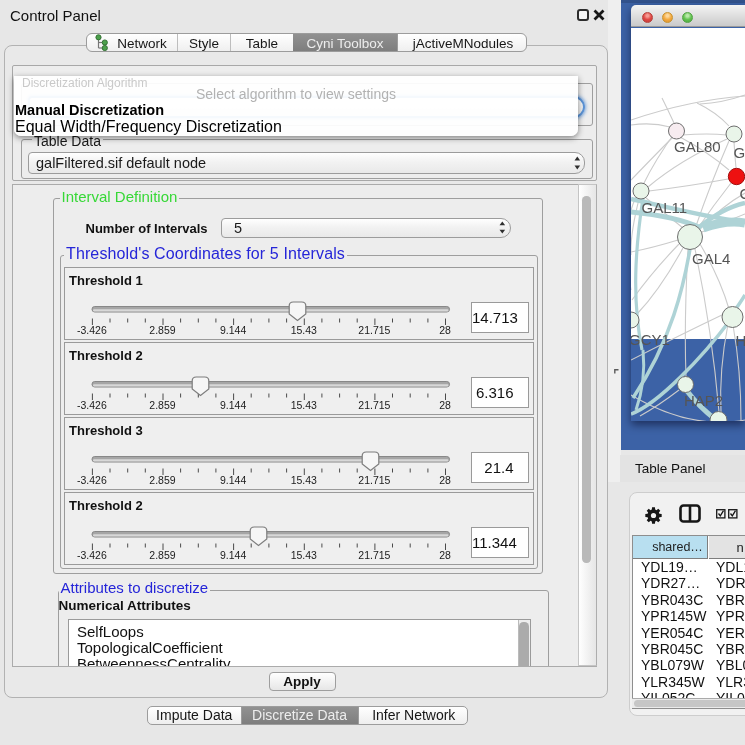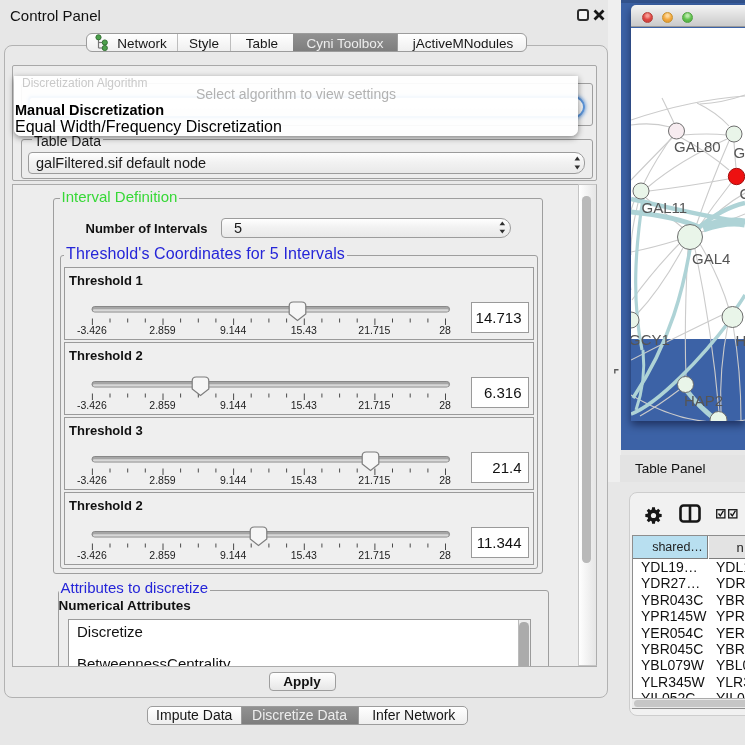--- a/index.html
+++ b/index.html
@@ -8,21 +8,21 @@
 .txt{position:absolute;white-space:nowrap}
 
 #cp{left:3.5px;top:45px;width:604px;height:653px;background:#e9e9e9;border:1px solid #b2b2b2;border-radius:8px}
 #topwrap{left:12px;top:65px;width:585px;height:116px;background:#ededed;border:1px solid #a8a8a8;border-radius:2px}
 .group{position:absolute;border:1px solid #9e9e9e;border-radius:3px}
 .gtitle{position:absolute;font-size:15px;background:#ededed;padding:0 2px;white-space:nowrap}
 .combo{position:absolute;background:linear-gradient(#ffffff,#f2f2f2 45%,#e9e9e9);border:1px solid #9c9c9c;border-radius:4px 10px 10px 4px;font-size:14.5px;color:#1a1a1a}
 
 .tbox{position:absolute;left:51.5px;width:469.5px;height:73px;background:#efefef;border:1px solid #9a9a9a}
 .tbox .tt{position:absolute;left:4px;top:5px;font-weight:bold;font-size:13px;color:#111}
-.tbox .val{position:absolute;left:406px;top:34.5px;width:57.5px;height:31px;background:#fff;border:1px solid #9a9a9a;font-size:15px;color:#111;text-align:right;line-height:29px;padding-right:6px}
+.tbox .val{position:absolute;left:406px;top:34.5px;width:57.5px;height:31px;background:#fff;border:1px solid #9a9a9a;font-size:15px;color:#111;text-align:right;line-height:29px;padding-right:14px}
 .tbox svg{position:absolute;left:-1px;top:-1px}
 .slab{position:absolute;top:56.5px;width:60px;text-align:center;font-size:10.5px;font-weight:normal;color:#1a1a1a}
 
 .litem{position:absolute;font-size:15px;color:#111;white-space:nowrap}
 
 .tabseg{position:absolute;top:0;height:100%;font-size:13.5px;color:#161616;text-align:center;line-height:19px}
 .tabsel{background:linear-gradient(#919191,#7e7e7e);color:#ededed}
 
 .trow{position:absolute;font-size:14px;color:#111;white-space:nowrap}
 </style></head>
@@ -217,21 +217,22 @@
         <div class="slab" style="left:208.8px">15.43</div>
         <div class="slab" style="left:279.4px">21.715</div>
         <div class="slab" style="left:350px">28</div>
     <div class="val">11.344</div>
   </div>
 
   <div class="group" style="left:45.5px;top:405px;width:491px;height:90px"></div>
   <div class="gtitle" style="left:46px;top:394.5px;color:#2525d8;background:#ededed">Attributes to discretize</div>
   <div class="txt" style="left:46px;top:413.5px;font-size:13.5px;font-weight:bold;color:#111">Numerical Attributes</div>
   <div class="abs" style="left:55.5px;top:434.5px;width:463px;height:60px;background:#fff;border:1px solid #9a9a9a"></div>
-  <div class="litem" style="left:64.5px;top:438px">Discretize</div>
+  <div class="litem" style="left:64.5px;top:438px">SelfLoops</div>
+  <div class="litem" style="left:64.5px;top:454.2px">TopologicalCoefficient</div>
   <div class="litem" style="left:64.5px;top:470.4px">BetweennessCentrality</div>
   <div class="abs" style="left:505px;top:435.5px;width:12.5px;height:58px;background:#ededed;border-left:1px solid #bbb"></div>
   <div class="abs" style="left:506.8px;top:437px;width:9.5px;height:56px;background:#ababab;border-radius:4.5px"></div>
  </div>
 </div>
 
 <div class="abs" style="left:577.5px;top:183.5px;width:19px;height:482px;background:linear-gradient(to right,#ffffff,#ededed 70%,#e6e6e6);border:1px solid #c4c4c4;border-right-color:#adadad"></div>
 <div class="abs" style="left:582px;top:196px;width:8.5px;height:367px;background:#b9b9b9;border-radius:4.2px"></div>
 
 <div class="abs" style="left:268.5px;top:672px;width:67px;height:19px;background:linear-gradient(#ffffff,#e6e6e6);border:1px solid #9e9e9e;border-radius:4px;font-size:13.5px;font-weight:bold;color:#111;text-align:center;line-height:17px">Apply</div>

